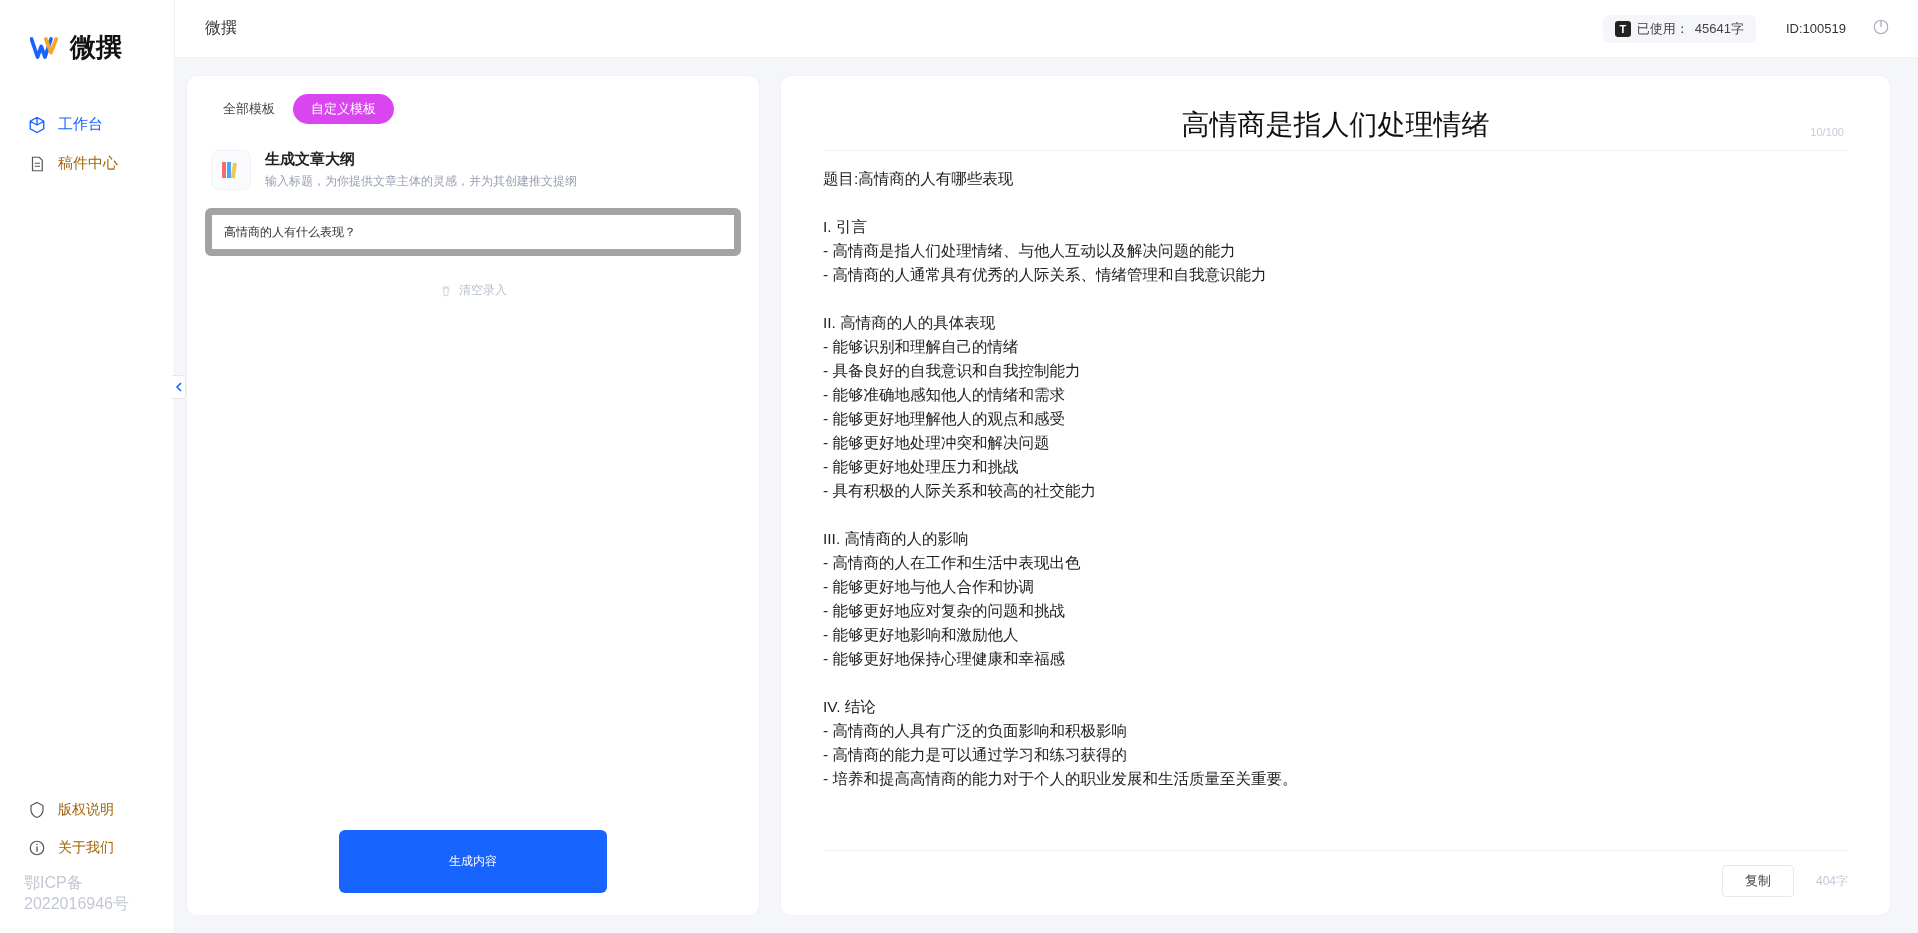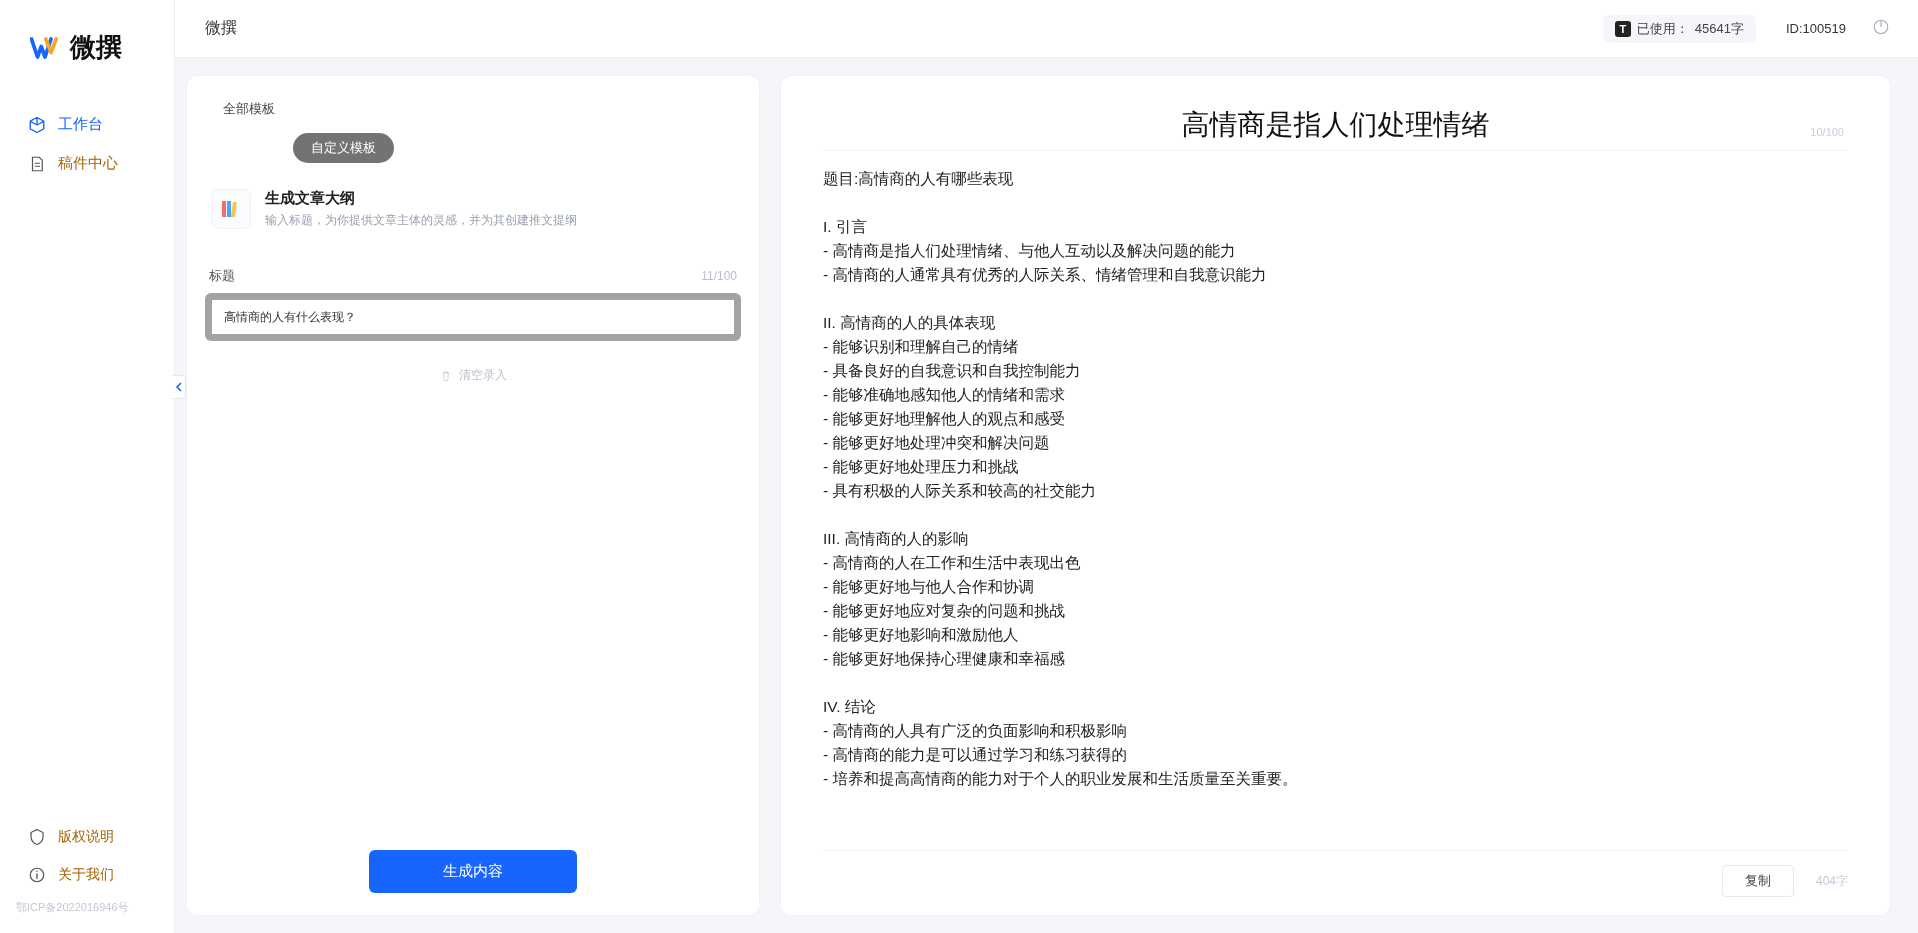--- a/index.html
+++ b/index.html
@@ -31,21 +31,21 @@
   display: flex; align-items: center; gap: 12px;
   padding: 10px 28px;
   font-size: 15px;
   color: #a16207;
   cursor: pointer;
 }
 .nav-item.active { color: #1764ff; }
 .nav-item svg { width: 18px; height: 18px; flex-shrink: 0; }
 .nav-bottom { margin-top: auto; padding-bottom: 12px; }
 .nav-bottom .nav-item { font-size: 14px; }
-.icp { font-size: 11px; color: #c3c8d4; padding: 6px 28px 6px 16px; }
+.icp { font-size: 16px; color: #c3c8d4; padding: 6px 28px 6px 24px; }
 
 .collapse-handle {
   position: absolute;
   right: -12px;
   top: 375px;
   width: 14px; height: 24px;
   background: #fff;
   border: 1px solid #e4e8f1;
   border-left: none;
   border-radius: 0 4px 4px 0;
@@ -106,21 +106,21 @@
 
 
 .tab-row { display: flex; gap: 0; margin-bottom: 18px; }
 .tab {
   padding: 6px 18px;
   border-radius: 16px;
   font-size: 13px;
   cursor: pointer;
   color: #444;
 }
-.tab.active { background: #737373; color: #fff; margin-top: 39px; }
+.tab.active { background: #d946ef; color: #fff; }
 
 .template-card {
   display: flex; align-items: flex-start; gap: 14px;
   padding: 8px 6px 18px 6px;
 }
 .template-icon {
   width: 40px; height: 40px; border-radius: 8px;
   background: #fafbfd; border:1px solid #eef2f8;
   display:flex; align-items:center; justify-content:center;
   font-size: 20px;
@@ -147,27 +147,27 @@
   margin-top: 26px;
   font-size: 12px; color: #b8bfcc;
   cursor: pointer;
 }
 .empty-action svg { width: 14px; height: 14px; }
 
 .left-spacer { flex: 1; }
 
 .generate-btn {
   margin: 0 auto 4px auto;
-  width: 208px;
-  padding: 12px 0;
+  width: 268px;
+  padding: 23px 0;
   background: #1764ff;
   color: #fff;
   border: none;
   border-radius: 6px;
-  font-size: 15px;
+  font-size: 12px;
   cursor: pointer;
 }
 
 
 .doc-title {
   text-align: center;
   font-size: 28px;
   font-weight: 500;
   font-family: "Songti SC", "SimSun", serif;
   color: #111;
@@ -301,24 +301,20 @@
                 <rect x="8" y="4" width="4" height="16" fill="#4fa3f7"></rect>
                 <rect x="13" y="5" width="4" height="15" fill="#f7c64f" transform="rotate(8 15 12)"></rect>
               </svg>
           </div>
           <div>
             <div class="template-title">生成文章大纲</div>
             <div class="template-desc">输入标题，为你提供文章主体的灵感，并为其创建推文提纲</div>
           </div>
         </div>
 
-        <div class="field-row">
-          <span class="field-label">标题</span>
-          <span class="char-counter">11/100</span>
-        </div>
         <input class="title-input" value="高情商的人有什么表现？" style="">
 
         <div class="empty-action">
           <svg viewBox="0 0 24 24">
               <path d="M6 7 H18 M9 7 V5 H15 V7 M8 7 L9 20 H15 L16 7" stroke="#c2c8d6" stroke-width="1.4" fill="none"></path>
             </svg>
           <span>清空录入</span>
         </div>
 
         <div class="left-spacer"></div>

